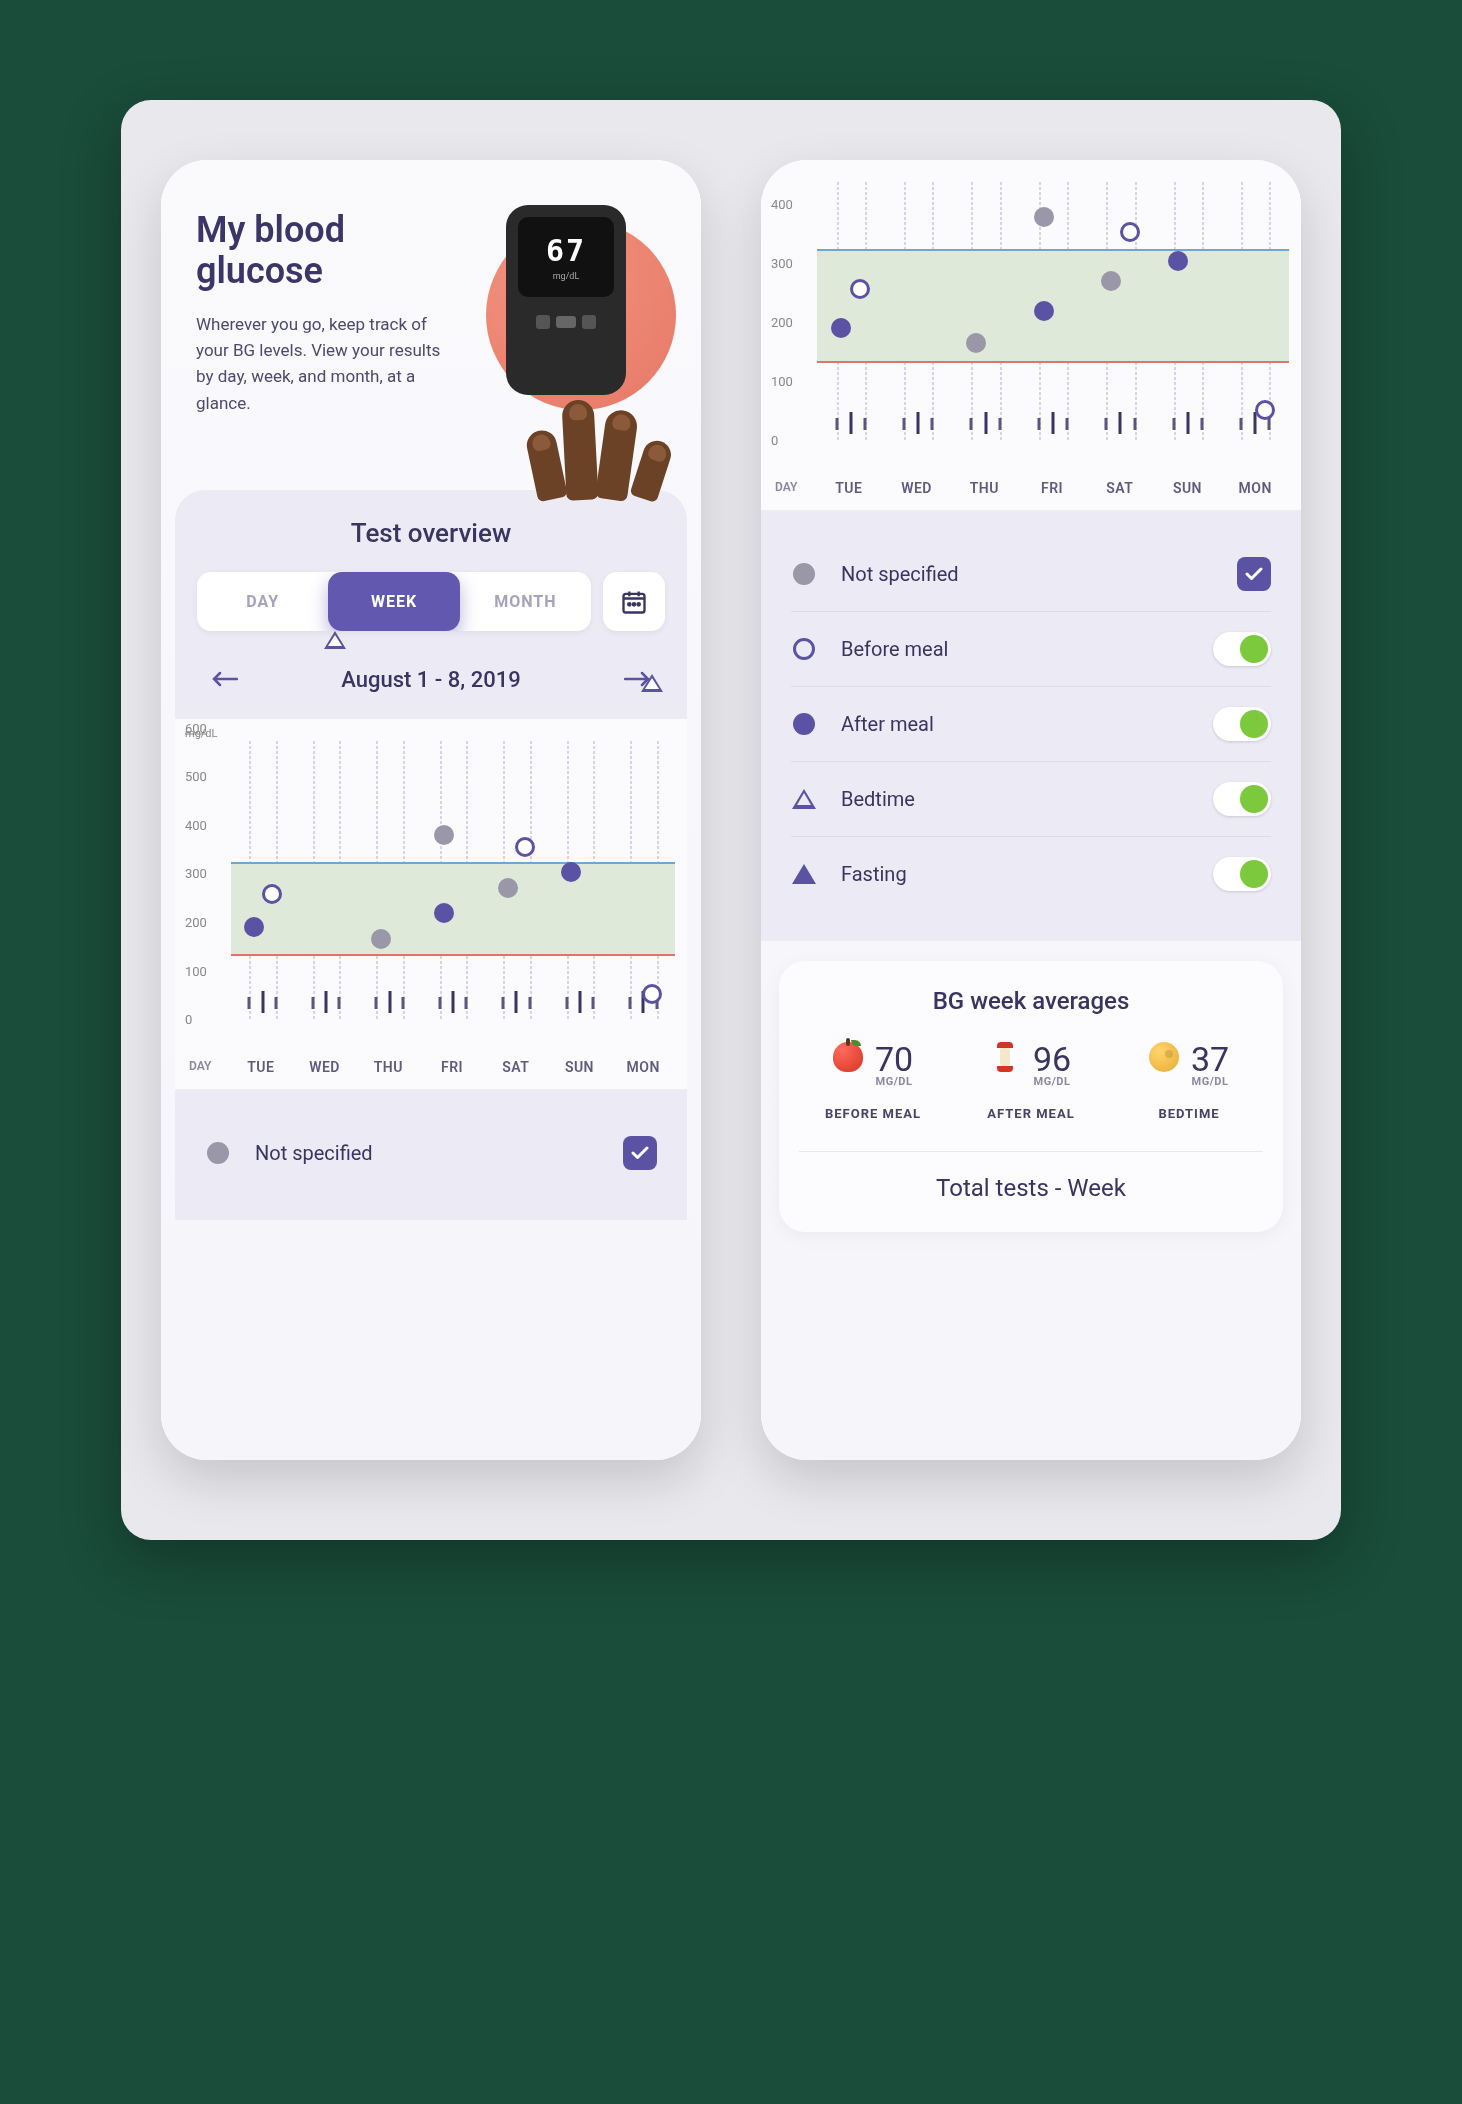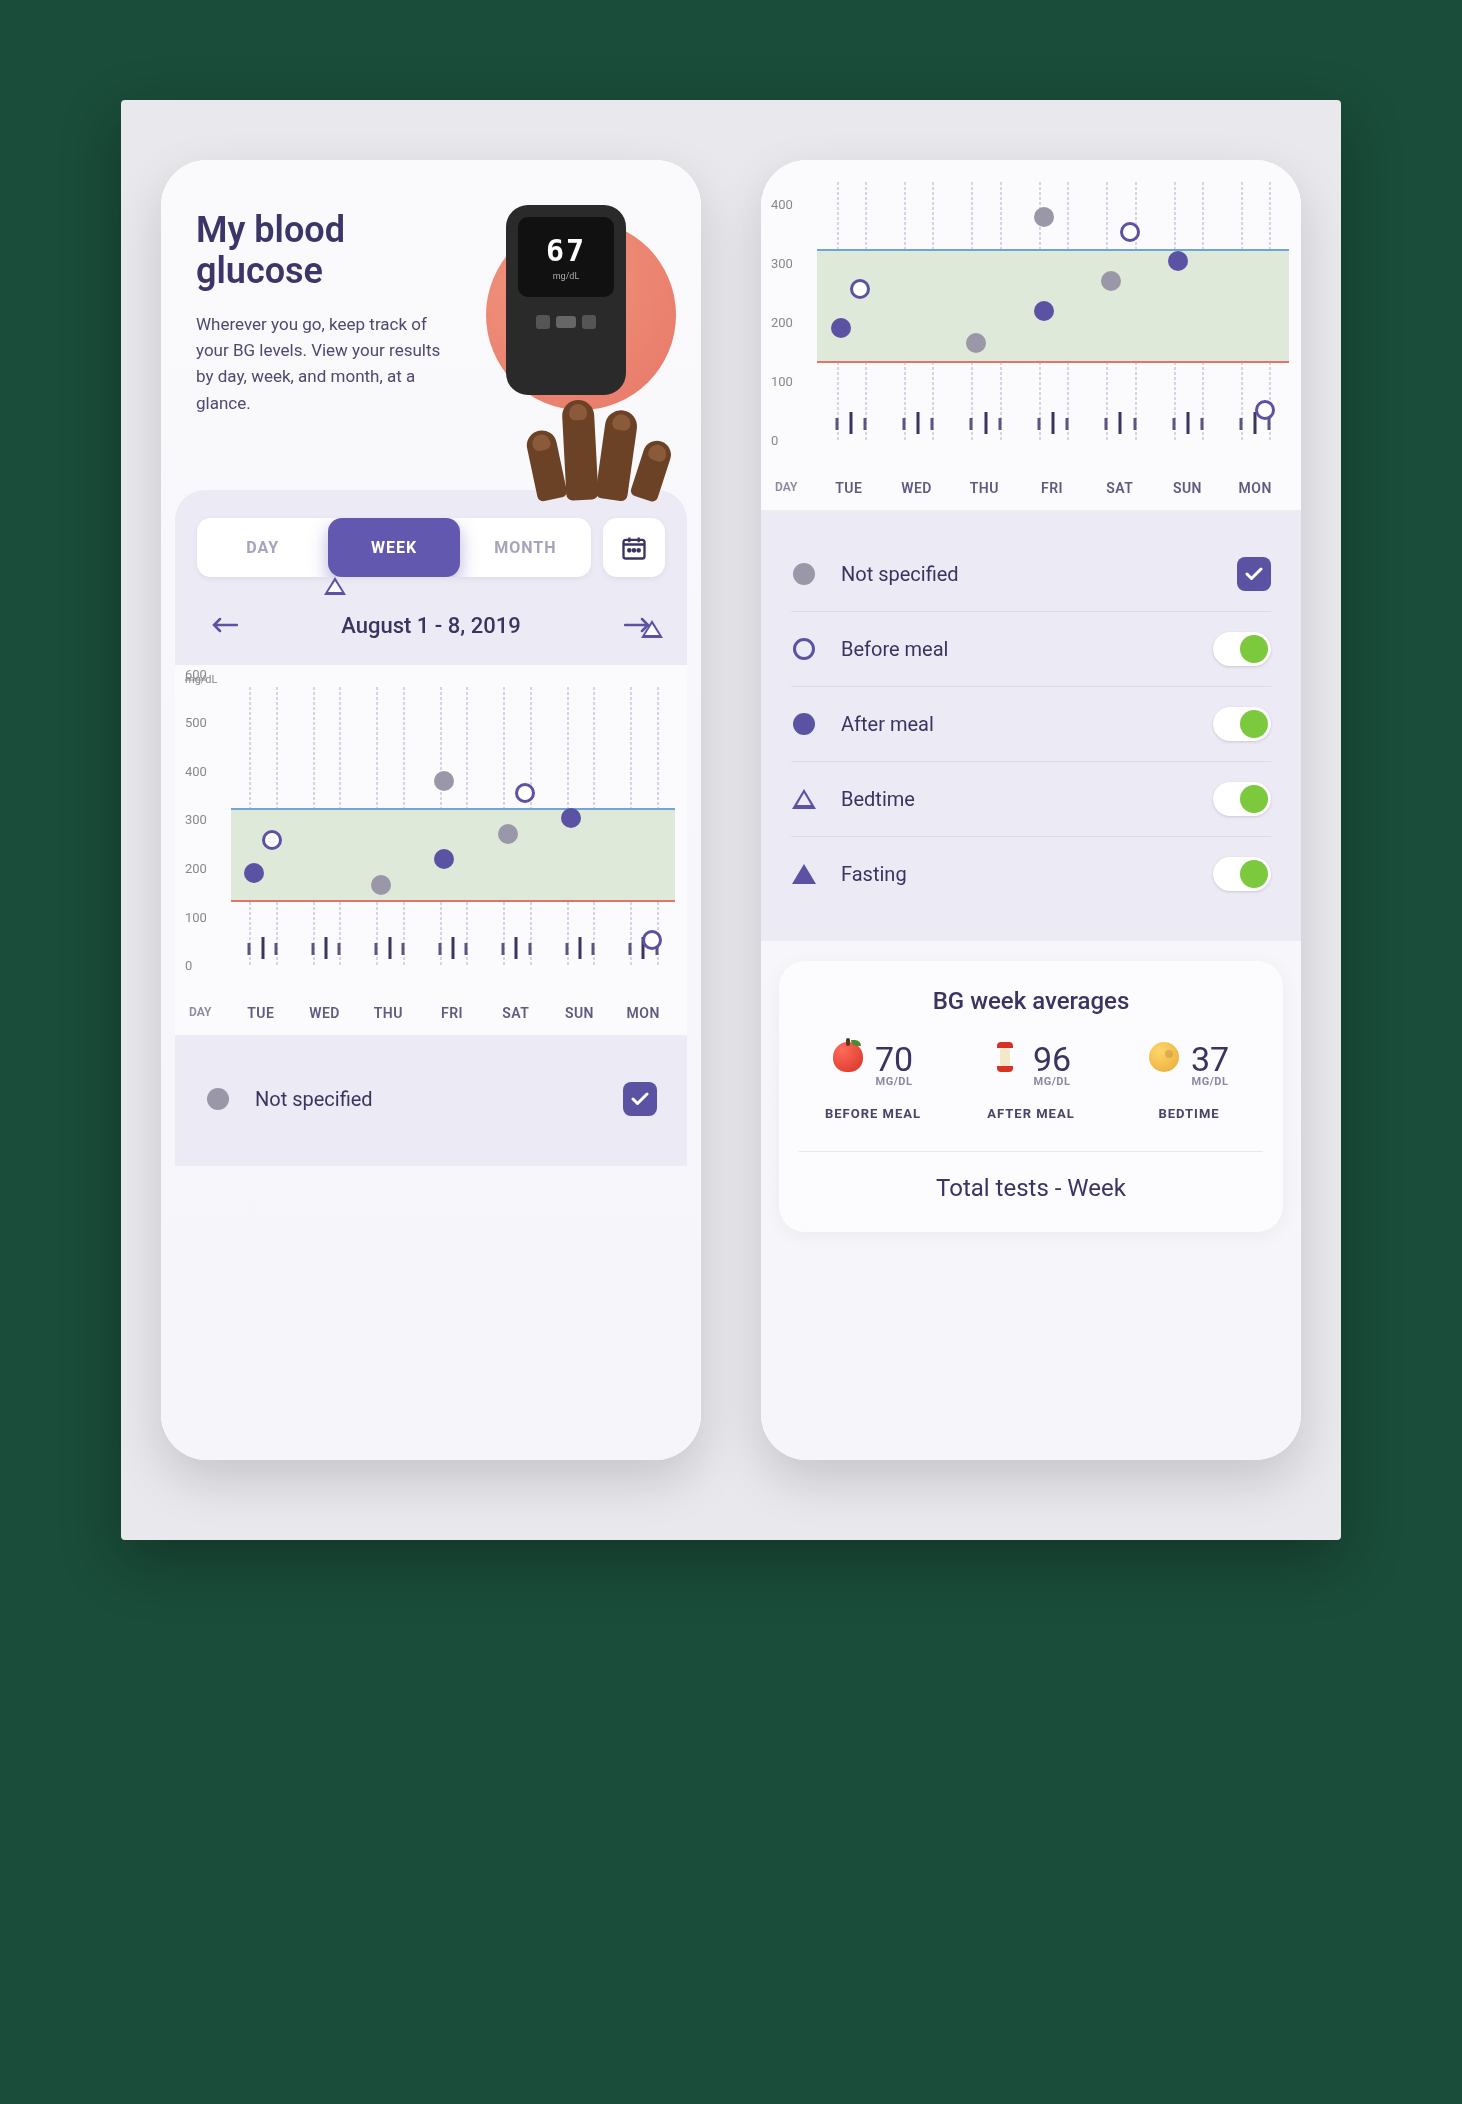--- a/index.html
+++ b/index.html
@@ -7,21 +7,21 @@
     background: #1a4d3a;
     font-family: -apple-system, BlinkMacSystemFont, 'Segoe UI', Roboto, sans-serif;
     padding: 100px 20px;
     display: flex;
     justify-content: center;
   }
   .container {
     display: flex;
     gap: 60px;
     background: #e8e8ed;
-    border-radius: 4px;
+    border-radius: 30px;
     padding: 60px 40px 80px;
     box-shadow: 0 20px 60px rgba(0,0,0,0.3);
   }
   .phone {
     width: 540px;
     background: #fff;
     border-radius: 46px;
     box-shadow: 0 20px 50px rgba(0,0,0,0.15), inset 0 0 0 2px rgba(255,255,255,0.5);
     overflow: hidden;
     position: relative;
@@ -416,20 +416,21 @@
                 <div class="nail"></div>
               </div>
             <div class="finger f4">
                 <div class="nail"></div>
               </div>
           </div>
         </div>
       </div>
 
       <div class="overview-card">
+        <h2>Test overview</h2>
 
         <div class="seg-row">
           <div class="seg-ctrl">
             <div class="seg">DAY</div>
             <div class="seg active">WEEK</div>
             <div class="seg">MONTH</div>
           </div>
           <div class="cal-btn">
             <svg class="cal-icon" viewBox="0 0 24 24" fill="none" stroke="#3a3560" stroke-width="2">
                 <rect x="3" y="5" width="18" height="16" rx="2"></rect>

